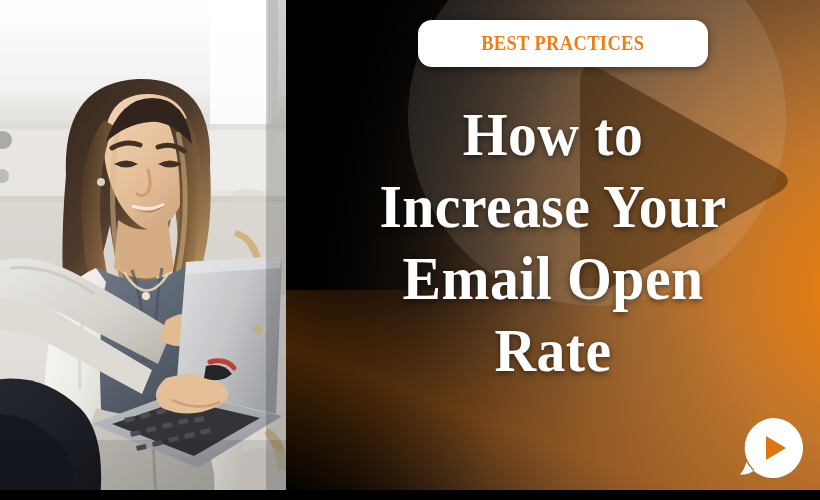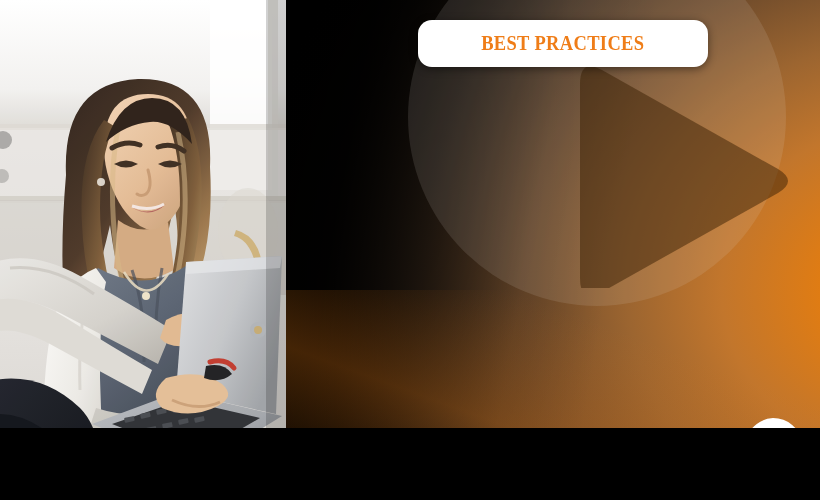--- a/index.html
+++ b/index.html
@@ -4,21 +4,21 @@
 <title>Blog Hero Banner</title>
 <style>
   html, body {
     margin: 0;
     padding: 0;
     background: #000;
   }
   #banner {
     position: relative;
     width: 820px;
-    height: 428px;
+    height: 490px;
     overflow: hidden;
     background: #000;
     font-family: "Liberation Serif", "DejaVu Serif", serif;
     text-decoration: underline;
   }
 
   
   .photo-pane {
     position: absolute;
     left: 0; top: 0;
@@ -342,20 +342,26 @@
     <div class="play-watermark">
       <svg viewBox="0 0 260 230" xmlns="http://www.w3.org/2000/svg" aria-hidden="true">
         <path d="M36 26 q0 -26 22 -14 l176 99 q20 12 0 24 l-176 99 q-22 12 -22 -14 z" fill="#3a1f03" opacity="0.80"></path>
       </svg>
     </div>
 
     <div class="badge-pill">
       <span class="badge-text">BEST PRACTICES</span>
     </div>
 
+    <div class="headline">
+      <span class="hl-line">How to</span>
+      <span class="hl-line">Increase Your</span>
+      <span class="hl-line">Email Open</span>
+      <span class="hl-line">Rate</span>
+    </div>
 
     <div class="bubble-badge">
       <svg viewBox="0 0 72 72" xmlns="http://www.w3.org/2000/svg" aria-hidden="true">
         <path d="M38 6 a30 30 0 1 1 -26.6 43.8 q-1.6 7.4 -6.4 12.6 q8.8 0.8 14.4 -4.4 A30 30 0 0 1 38 6 z" fill="#ffffff"></path>
         <path d="M31 24 l20 12 l-20 12 z" fill="#de7512"></path>
       </svg>
     </div>
 
   </div>
 

